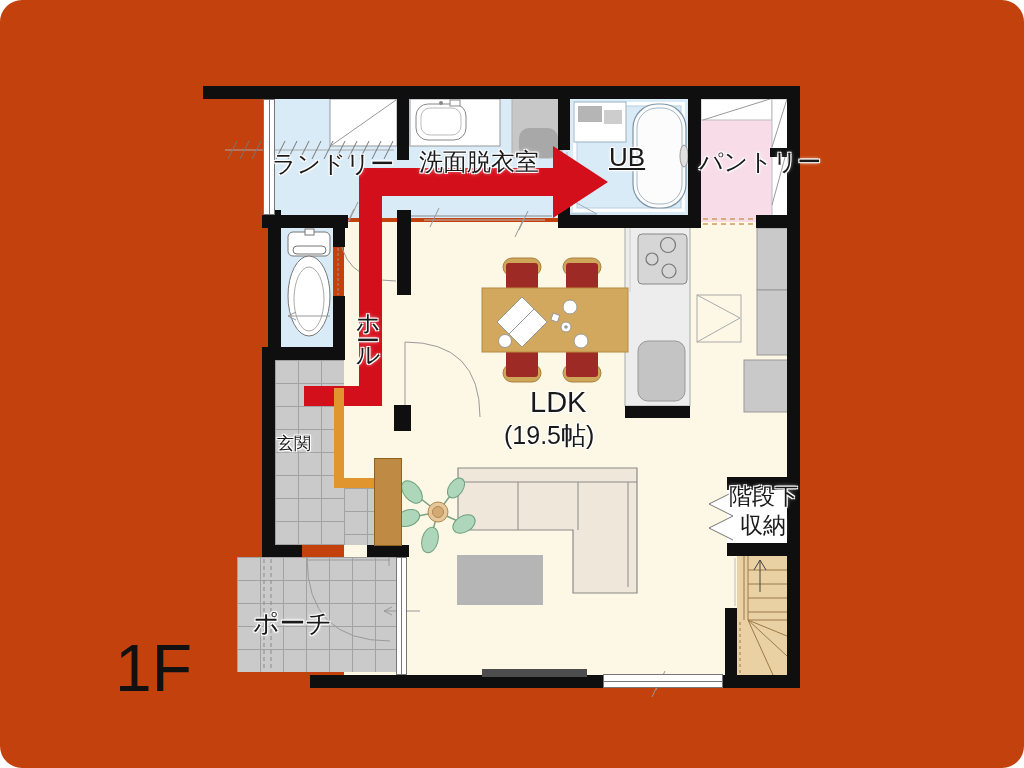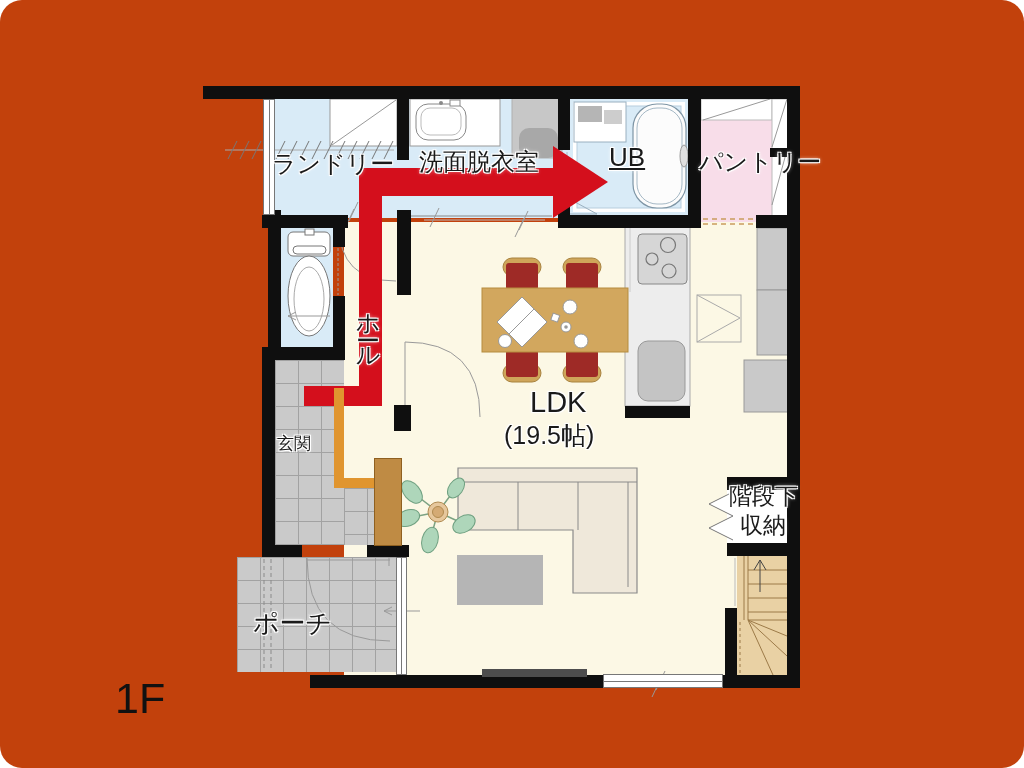--- a/index.html
+++ b/index.html
@@ -228,15 +228,15 @@
   <div class="lbl" style="left:419px;top:146px;font-size:24px;">洗面脱衣室</div>
   <div class="lbl" style="left:609px;top:142px;font-size:26px;text-decoration:underline;">UB</div>
   <div class="lbl" style="left:699px;top:146px;font-size:24px;">パントリー</div>
   <div class="lbl" style="left:352px;top:297px;font-size:24px;writing-mode:vertical-rl;text-orientation:mixed;letter-spacing:3px;">ホール</div>
   <div class="lbl" style="left:277px;top:432px;font-size:17px;">玄関</div>
   <div class="lbl" style="left:253px;top:606px;font-size:26px;text-align:center;">ポーチ</div>
   <div class="lbl" style="left:530px;top:386px;font-size:29px;">LDK</div>
   <div class="lbl" style="left:504px;top:419px;font-size:25px;">(19.5帖)</div>
   <div class="lbl" style="left:717px;top:481px;font-size:23px;margin-left:12px;">階段下</div>
   <div class="lbl" style="left:740px;top:510px;font-size:23px;">収納</div>
-  <div class="lbl" style="left:115px;top:630px;font-size:43px;text-shadow:none;color:#111;margin-top:44px;">1F</div>
+  <div class="lbl" style="left:115px;top:630px;font-size:66px;text-shadow:none;color:#111;">1F</div>
 
 </div>
 
 </body></html>

